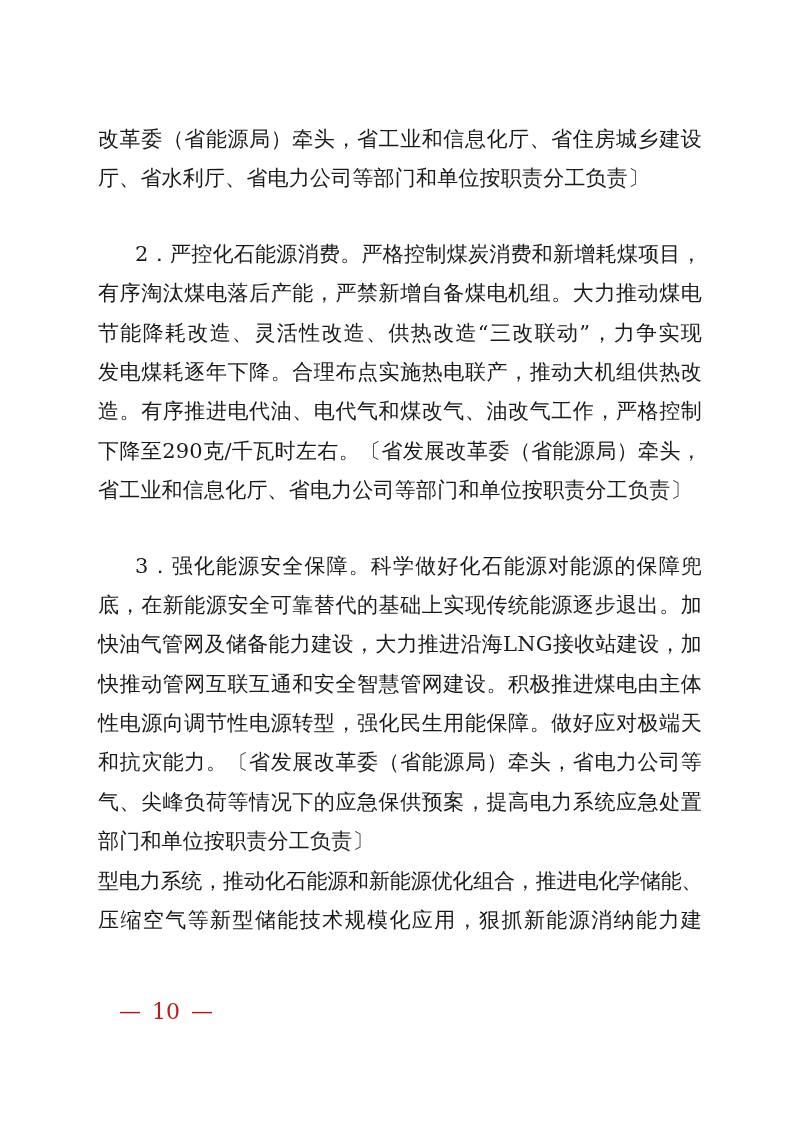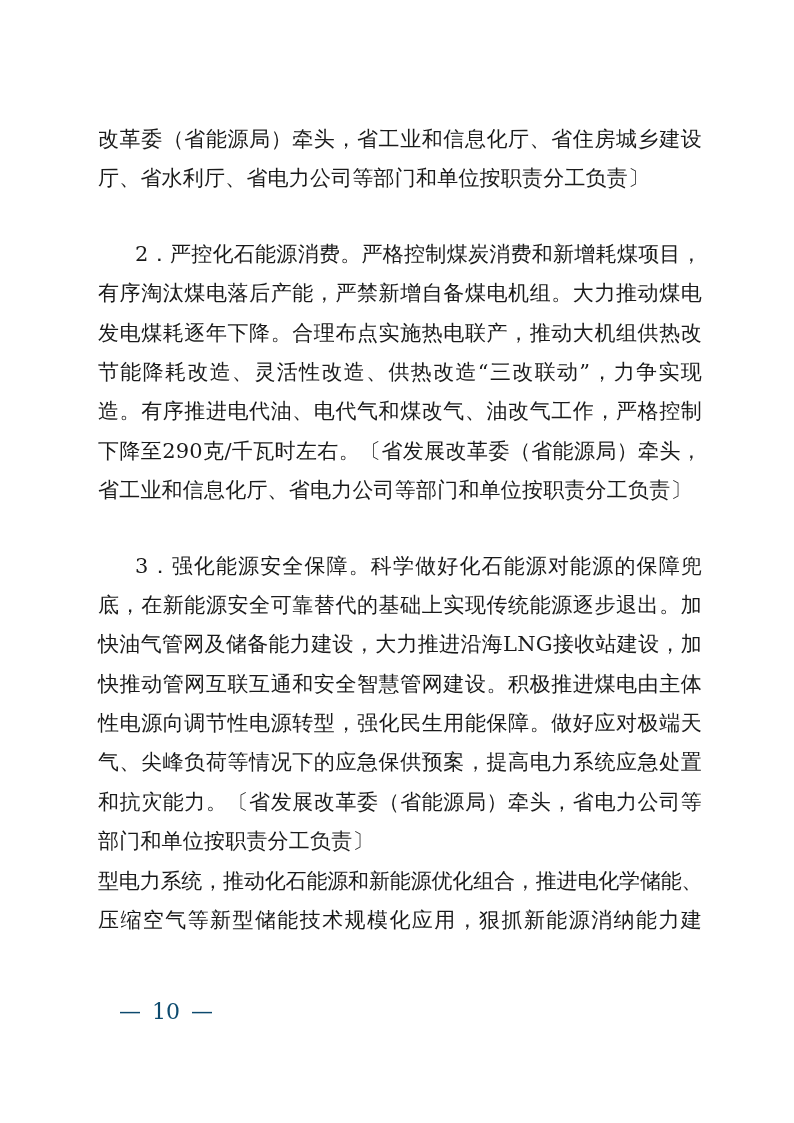--- a/index.html
+++ b/index.html
@@ -46,46 +46,46 @@
   
   .line.tight {
     letter-spacing: -0.6px;
   }
   .footer {
     position: absolute;
     left: 119px;
     top: 997px;
     font-size: 22px;
     line-height: 30px;
-    color: #0c4a6e;
+    color: #b91c1c;
     word-spacing: 4px;
   }
 </style>
 </head>
 <body>
 
 <div class="page">
 
   <div class="body-text">
     <div class="line">改革委（省能源局）牵头，省工业和信息化厅、省住房城乡建设</div>
     <div class="line end">厅、省水利厅、省电力公司等部门和单位按职责分工负责〕</div>
     <div class="line start">2．严控化石能源消费。严格控制煤炭消费和新增耗煤项目，</div>
     <div class="line">有序淘汰煤电落后产能，严禁新增自备煤电机组。大力推动煤电</div>
+    <div class="line">节能降耗改造、灵活性改造、供热改造“三改联动”，力争实现</div>
     <div class="line">发电煤耗逐年下降。合理布点实施热电联产，推动大机组供热改</div>
-    <div class="line">节能降耗改造、灵活性改造、供热改造“三改联动”，力争实现</div>
     <div class="line">造。有序推进电代油、电代气和煤改气、油改气工作，严格控制</div>
     <div class="line">下降至290克/千瓦时左右。〔省发展改革委（省能源局）牵头，</div>
     <div class="line end">省工业和信息化厅、省电力公司等部门和单位按职责分工负责〕</div>
     <div class="line start">3．强化能源安全保障。科学做好化石能源对能源的保障兜</div>
     <div class="line">底，在新能源安全可靠替代的基础上实现传统能源逐步退出。加</div>
     <div class="line">快油气管网及储备能力建设，大力推进沿海LNG接收站建设，加</div>
     <div class="line">快推动管网互联互通和安全智慧管网建设。积极推进煤电由主体</div>
     <div class="line">性电源向调节性电源转型，强化民生用能保障。做好应对极端天</div>
+    <div class="line">和抗灾能力。〔省发展改革委（省能源局）牵头，省电力公司等</div>
     <div class="line">气、尖峰负荷等情况下的应急保供预案，提高电力系统应急处置</div>
-    <div class="line">和抗灾能力。〔省发展改革委（省能源局）牵头，省电力公司等</div>
     <div class="line end">部门和单位按职责分工负责〕</div>
     <div class="line tight">型电力系统，推动化石能源和新能源优化组合，推进电化学储能、</div>
     <div class="line">压缩空气等新型储能技术规模化应用，狠抓新能源消纳能力建</div>
   </div>
 
   <div class="footer">— 10 —</div>
 
 </div>
 
 </body></html>

